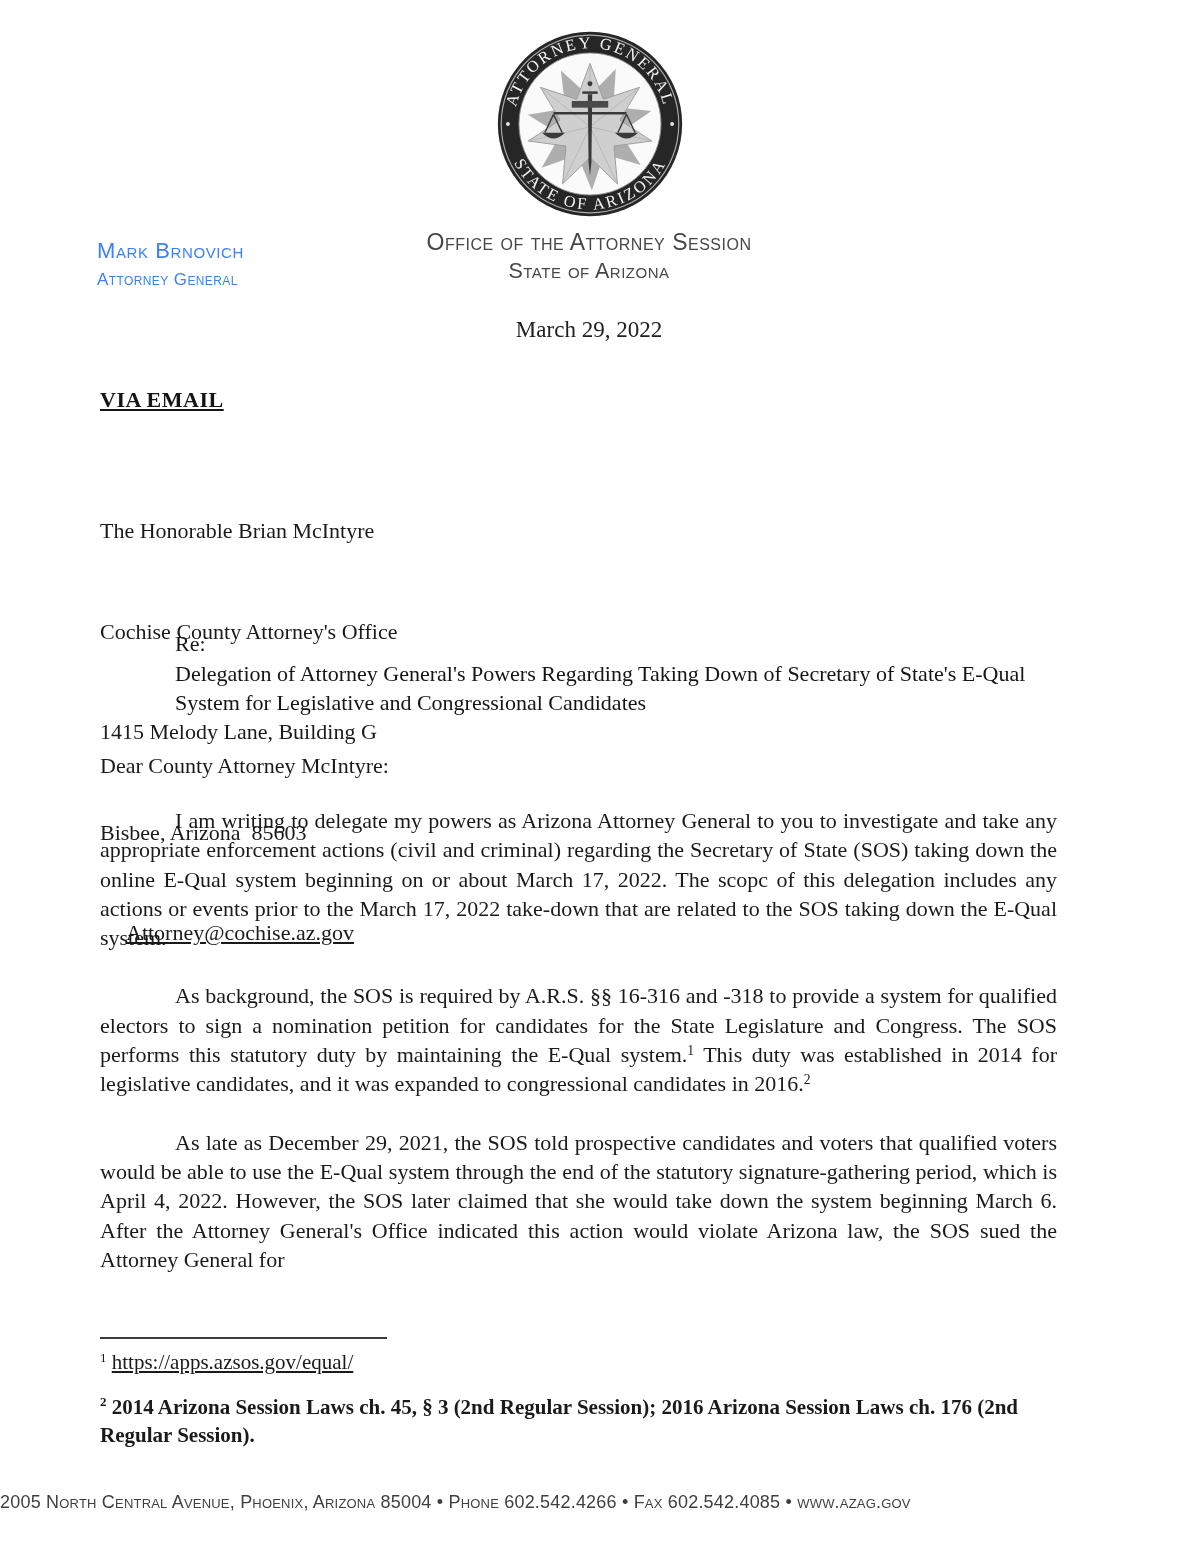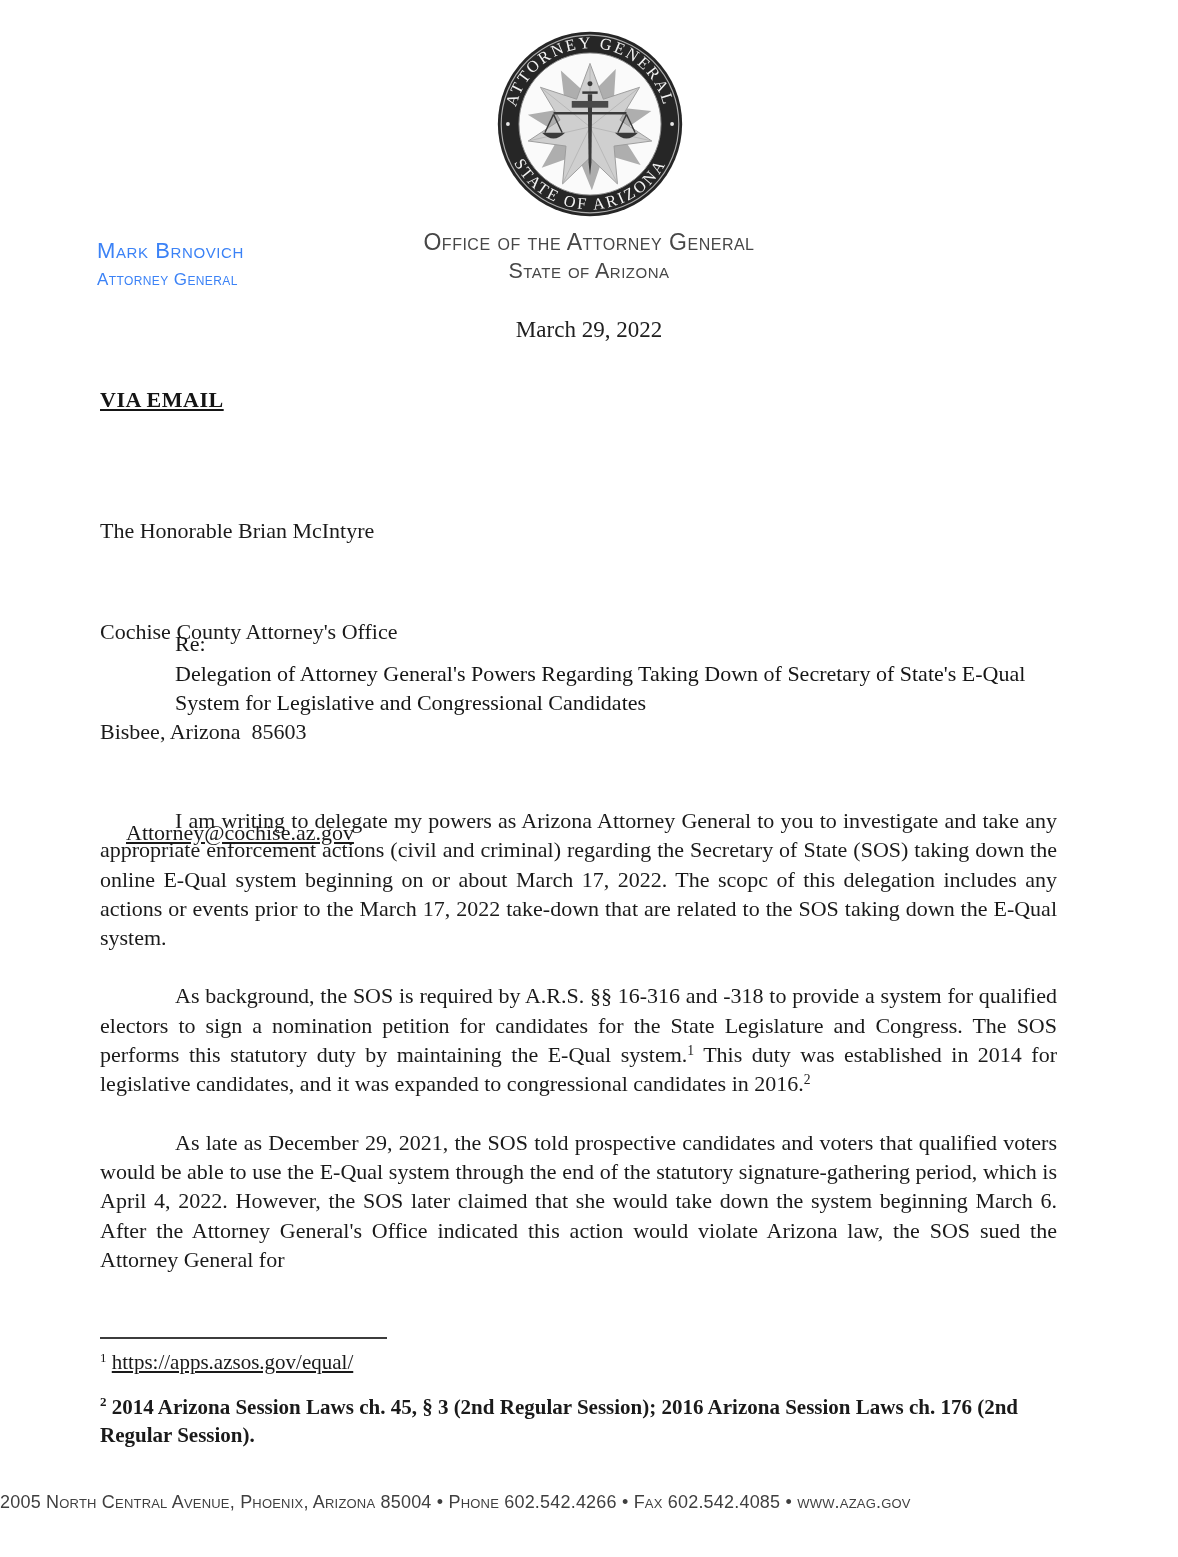--- a/index.html
+++ b/index.html
@@ -219,40 +219,42 @@
       </g>
     </svg>
   </div>
 
   <div class="lh-left">
     <div class="lh-name">Mark Brnovich</div>
     <div class="lh-title">Attorney General</div>
   </div>
 
   <div class="lh-center">
-    <div class="lh-office1">Office of the Attorney General</div>
+    <div class="lh-office1">Office of the Attorney Session</div>
     <div class="lh-office2">State of Arizona</div>
   </div>
 
   <div class="date-line">March 29, 2022</div>
 
   <div class="via-email">VIA EMAIL</div>
 
   <div class="recipient">
     <div>The Honorable Brian McIntyre</div>
     <div>Cochise County Attorney's Office</div>
+    <div>1415 Melody Lane, Building G</div>
     <div>Bisbee, Arizona  85603</div>
     <div class="email">Attorney@cochise.az.gov</div>
   </div>
 
   <div class="subject">
     <div class="subject-label">Re:</div>
     <div class="subject-text">Delegation of Attorney General's Powers Regarding Taking Down of Secretary of State's E-Qual System for Legislative and Congressional Candidates</div>
   </div>
 
+  <div class="salutation">Dear County Attorney McIntyre:</div>
 
   <div class="body-text">
     <p><span>I am writing to delegate my powers as Arizona Attorney General to you to investigate and take any appropriate enforcement actions (civil and criminal) regarding the Secretary of State (SOS) taking down the online E-Qual system beginning on or about March 17, 2022.  The scopc of this delegation includes any actions or events prior to the March 17, 2022 take-down that are related to the SOS taking down the E-Qual system.</span></p>
     <p><span>As background, the SOS is required by A.R.S. §§ 16-316 and -318 to provide a system for qualified electors to sign a nomination petition for candidates for the State Legislature and Congress.  The SOS performs this statutory duty by maintaining the E-Qual system.</span><sup class="fn-marker">1</sup><span>  This duty was established in 2014 for legislative candidates, and it was expanded to congressional candidates in 2016.</span><sup class="fn-marker">2</sup></p>
     <p><span>As late as December 29, 2021, the SOS told prospective candidates and voters that qualified voters would be able to use the E-Qual system through the end of the statutory signature-gathering period, which is April 4, 2022.  However, the SOS later claimed that she would take down the system beginning March 6.  After the Attorney General's Office indicated this action would violate Arizona law, the SOS sued the Attorney General for</span></p>
   </div>
 
   <div class="fn-rule"></div>
   <div class="footnotes">
     <div class="fn"><sup class="fn-marker">1</sup> <span class="fn-link">https://apps.azsos.gov/equal/</span></div>

